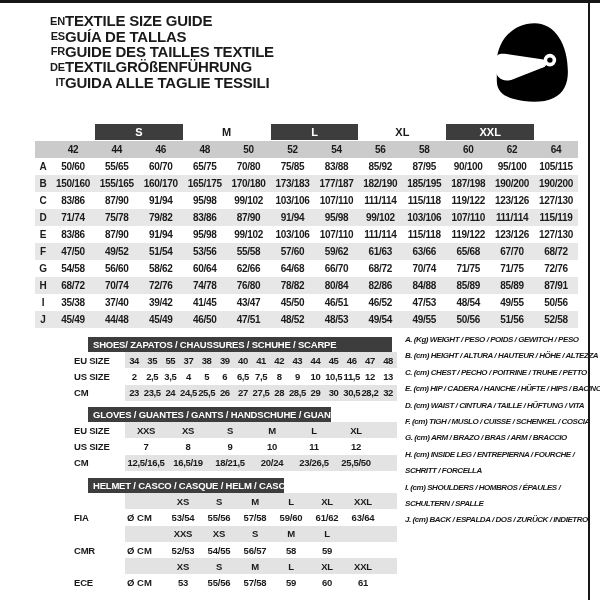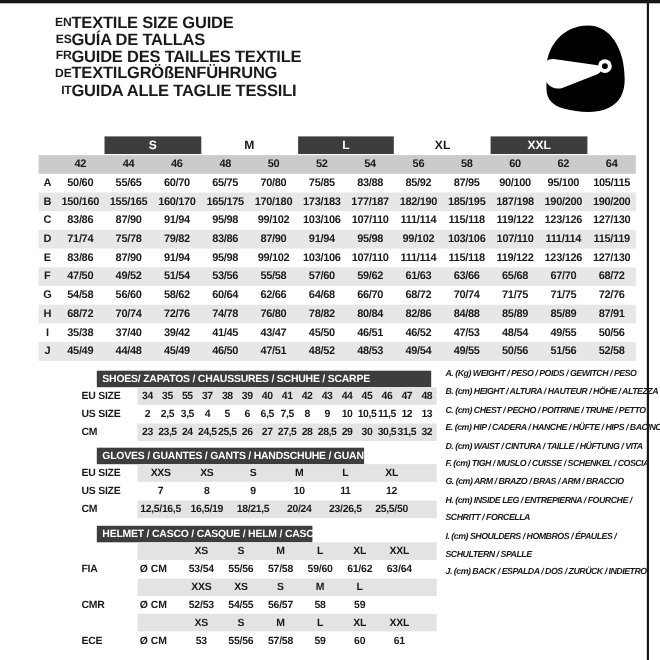--- a/index.html
+++ b/index.html
@@ -322,21 +322,21 @@
             <div class="scell">24,5</div>
             <div class="scell">25,5</div>
             <div class="scell">26</div>
             <div class="scell">27</div>
             <div class="scell">27,5</div>
             <div class="scell">28</div>
             <div class="scell">28,5</div>
             <div class="scell">29</div>
             <div class="scell">30</div>
             <div class="scell">30,5</div>
-            <div class="scell">31,5</div>
+            <div class="scell">28,2</div>
             <div class="scell">32</div>
           </div>
         </div>
       </div>
   </div>
 
   <div class="sub" id="gloves">
     <div class="barrow">
       <div class="bar-spacer"></div>
       <div class="bar">GLOVES / GUANTES / GANTS / HANDSCHUHE / GUANTI</div>

